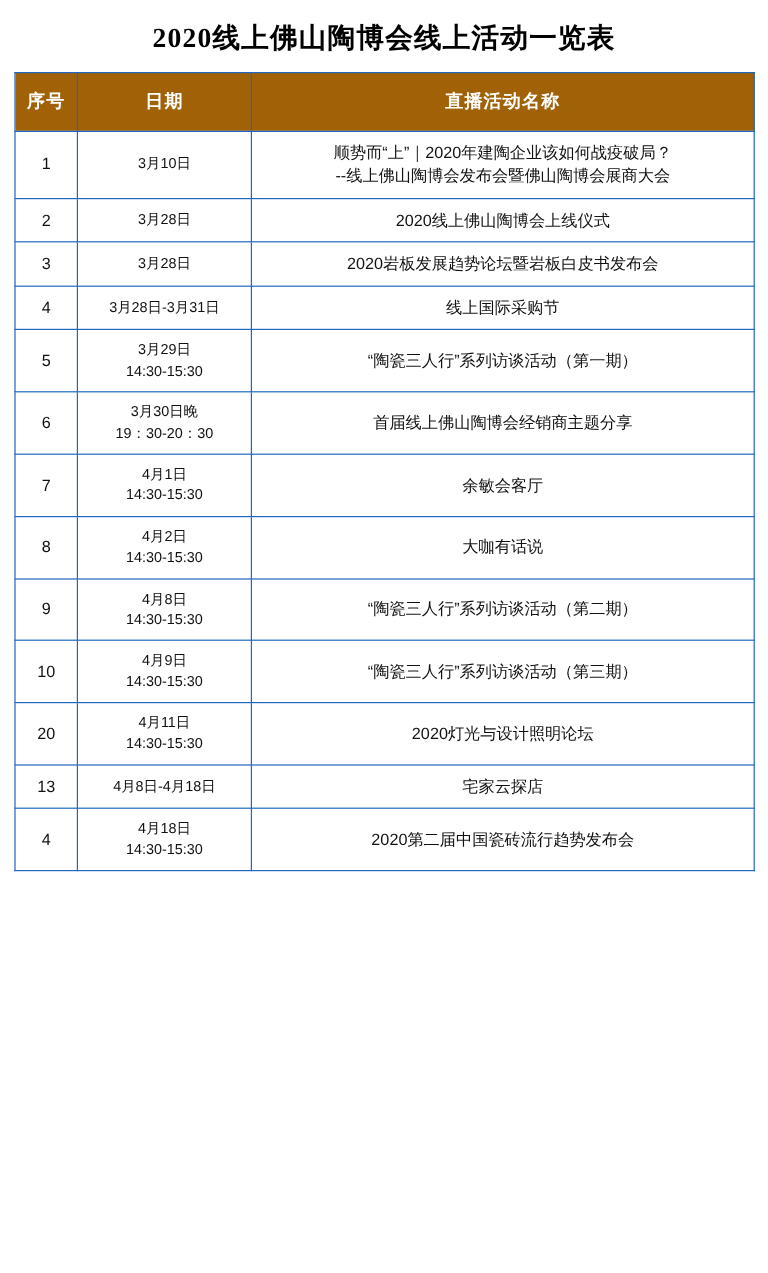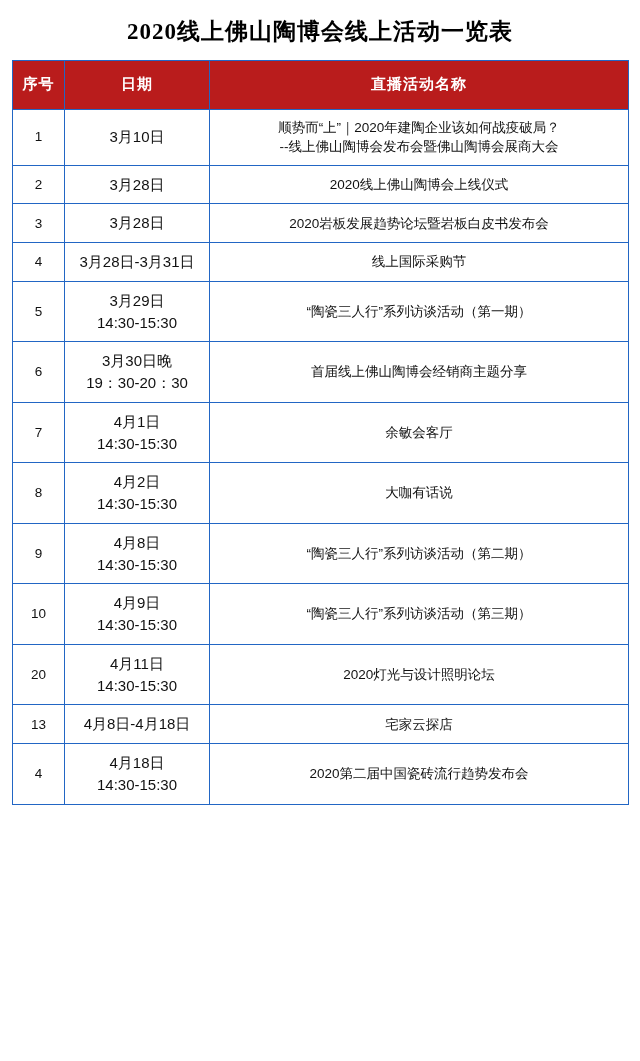--- a/index.html
+++ b/index.html
@@ -35,42 +35,42 @@
     border-collapse: collapse;
     table-layout: fixed;
     border: 1px solid #1f5fbf;
   }
   table.schedule th, table.schedule td {
     border: 1px solid #2266c4;
     text-align: center;
     vertical-align: middle;
   }
   thead th {
-    background: #b91c1c;
+    background: #a16207;
     color: #ffffff;
     font-size: 15px;
     font-weight: bold;
     height: 46px;
     letter-spacing: 1px;
   }
   col.c-no { width: 52px; }
   col.c-date { width: 145px; }
   col.c-name { width: 419px; }
 
   tbody td {
     font-size: 13.5px;
     color: #111111;
     padding: 8px 4px;
     line-height: 1.45;
   }
   tbody td.no {
     font-size: 13.5px;
   }
   tbody td.date {
-    font-size: 15px;
+    font-size: 12px;
   }
   tbody td.name {
     font-size: 13.5px;
     padding-left: 8px;
     padding-right: 8px;
   }
   .line2 { display: block; }
 </style>
 </head>
 <body>

